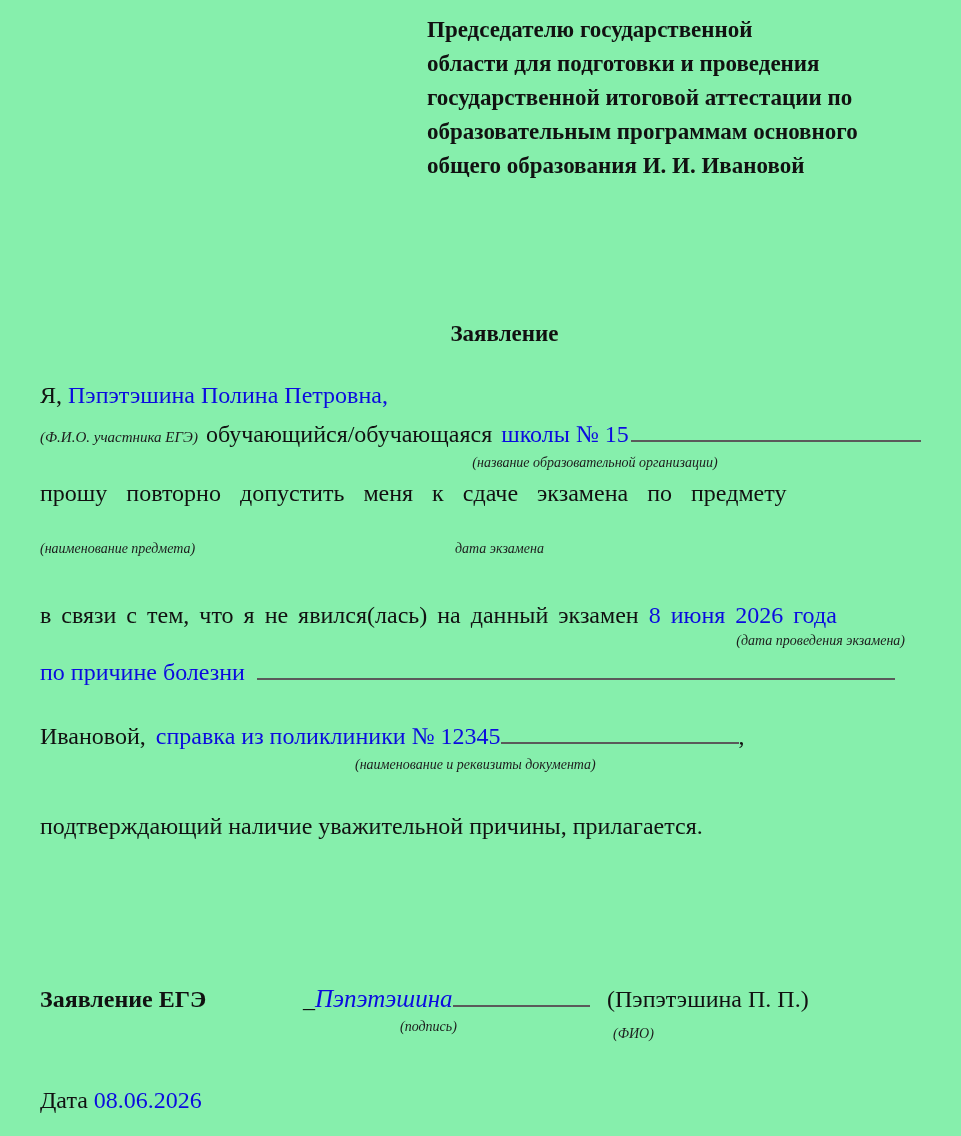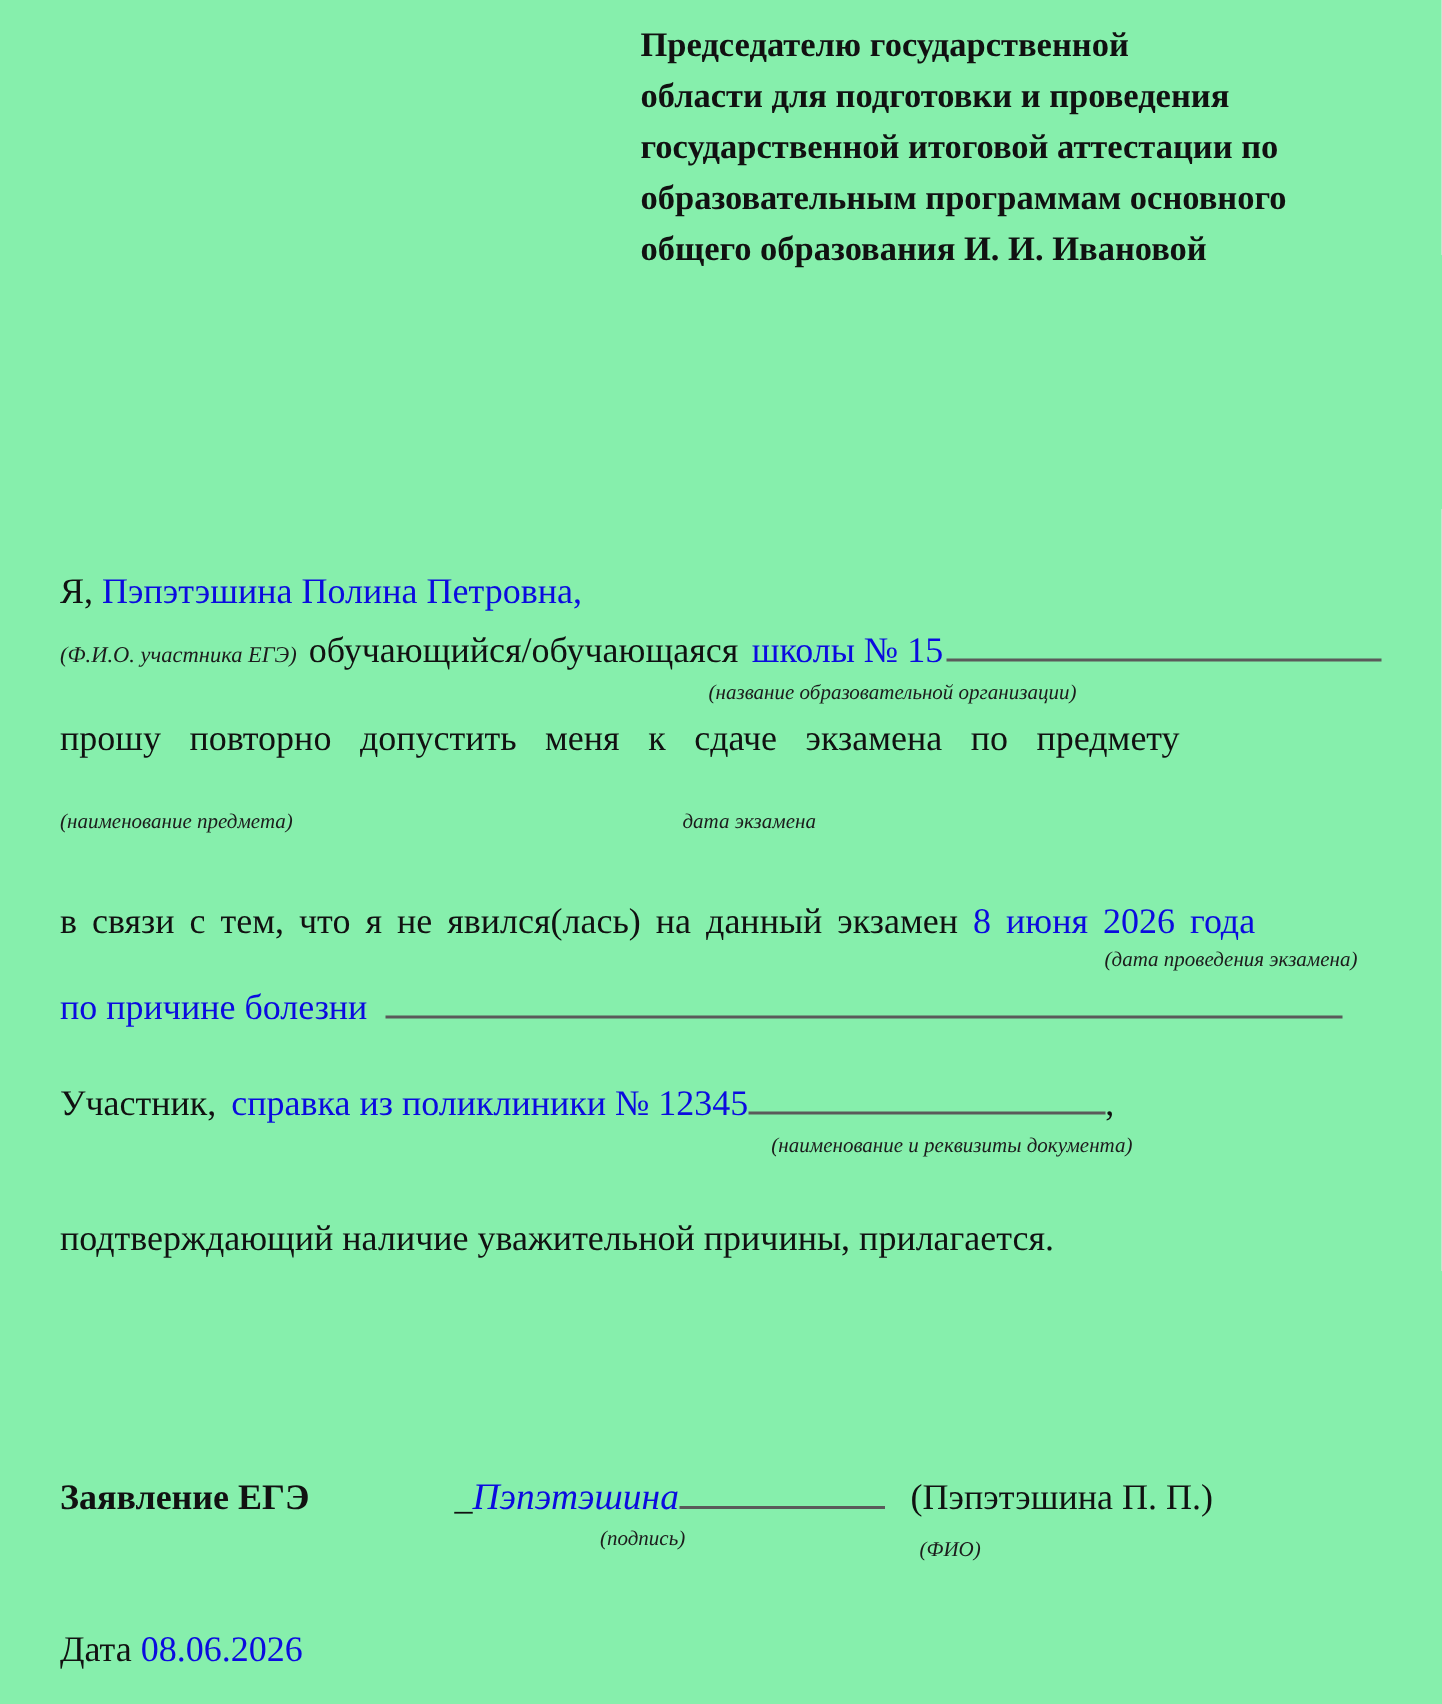--- a/index.html
+++ b/index.html
@@ -40,20 +40,21 @@
 <div class="page">
 
   <div class="abs addressee">
     <div>Председателю государственной</div>
     <div>области для подготовки и проведения</div>
     <div>государственной итоговой аттестации по</div>
     <div>образовательным программам основного</div>
     <div>общего образования И. И. Ивановой</div>
   </div>
 
+  <div class="abs title-row">Заявление</div>
 
   <div class="abs body-text" style="left:40px;top:381px;">
     <span>Я,</span>
     <span class="blue">Пэпэтэшина Полина Петровна,</span>
   </div>
 
   <div class="abs flexline" style="left:40px;top:420px;width:881px;">
     <span class="cap" style="font-size:15px;margin-right:8px;">(Ф.И.О. участника ЕГЭ)</span>
     <span class="body-text" style="margin-right:9px;">обучающийся/обучающаяся</span>
     <span class="body-text blue" style="margin-right:2px;">школы № 15</span>
@@ -72,26 +73,26 @@
     <span class="blue">8 июня 2026 года</span>
   </div>
   <div class="abs cap" style="right:56px;top:633px;">(дата проведения экзамена)</div>
 
   <div class="abs flexline" style="left:40px;top:658px;width:855px;">
     <span class="body-text blue" style="margin-right:12px;">по причине болезни</span>
     <span class="blank grow"></span>
   </div>
 
   <div class="abs flexline" style="left:40px;top:722px;">
-    <span class="body-text" style="margin-right:10px;">Участник,</span>
+    <span class="body-text" style="margin-right:10px;">Ивановой,</span>
     <span class="body-text blue">справка из поликлиники № 12345</span>
     <span class="blank" style="width:238px;"></span>
     <span class="body-text">,</span>
   </div>
-  <div class="abs cap" style="left:355px;top:757px;width:400px;text-align:right;">(наименование и реквизиты документа)</div>
+  <div class="abs cap" style="left:355px;top:757px;width:400px;text-align:left;">(наименование и реквизиты документа)</div>
 
   <div class="abs body-text" style="left:40px;top:812px;">подтверждающий наличие уважительной причины, прилагается.</div>
 
   <div class="abs flexline" style="left:40px;top:985px;width:881px;">
     <span class="body-text bold" style="width:263px;">Заявление ЕГЭ</span>
     <span class="flexline" style="width:287px;">
       <span class="body-text">_</span>
       <span class="blue sig-name">Пэпэтэшина</span>
       <span class="blank grow"></span>
     </span>

